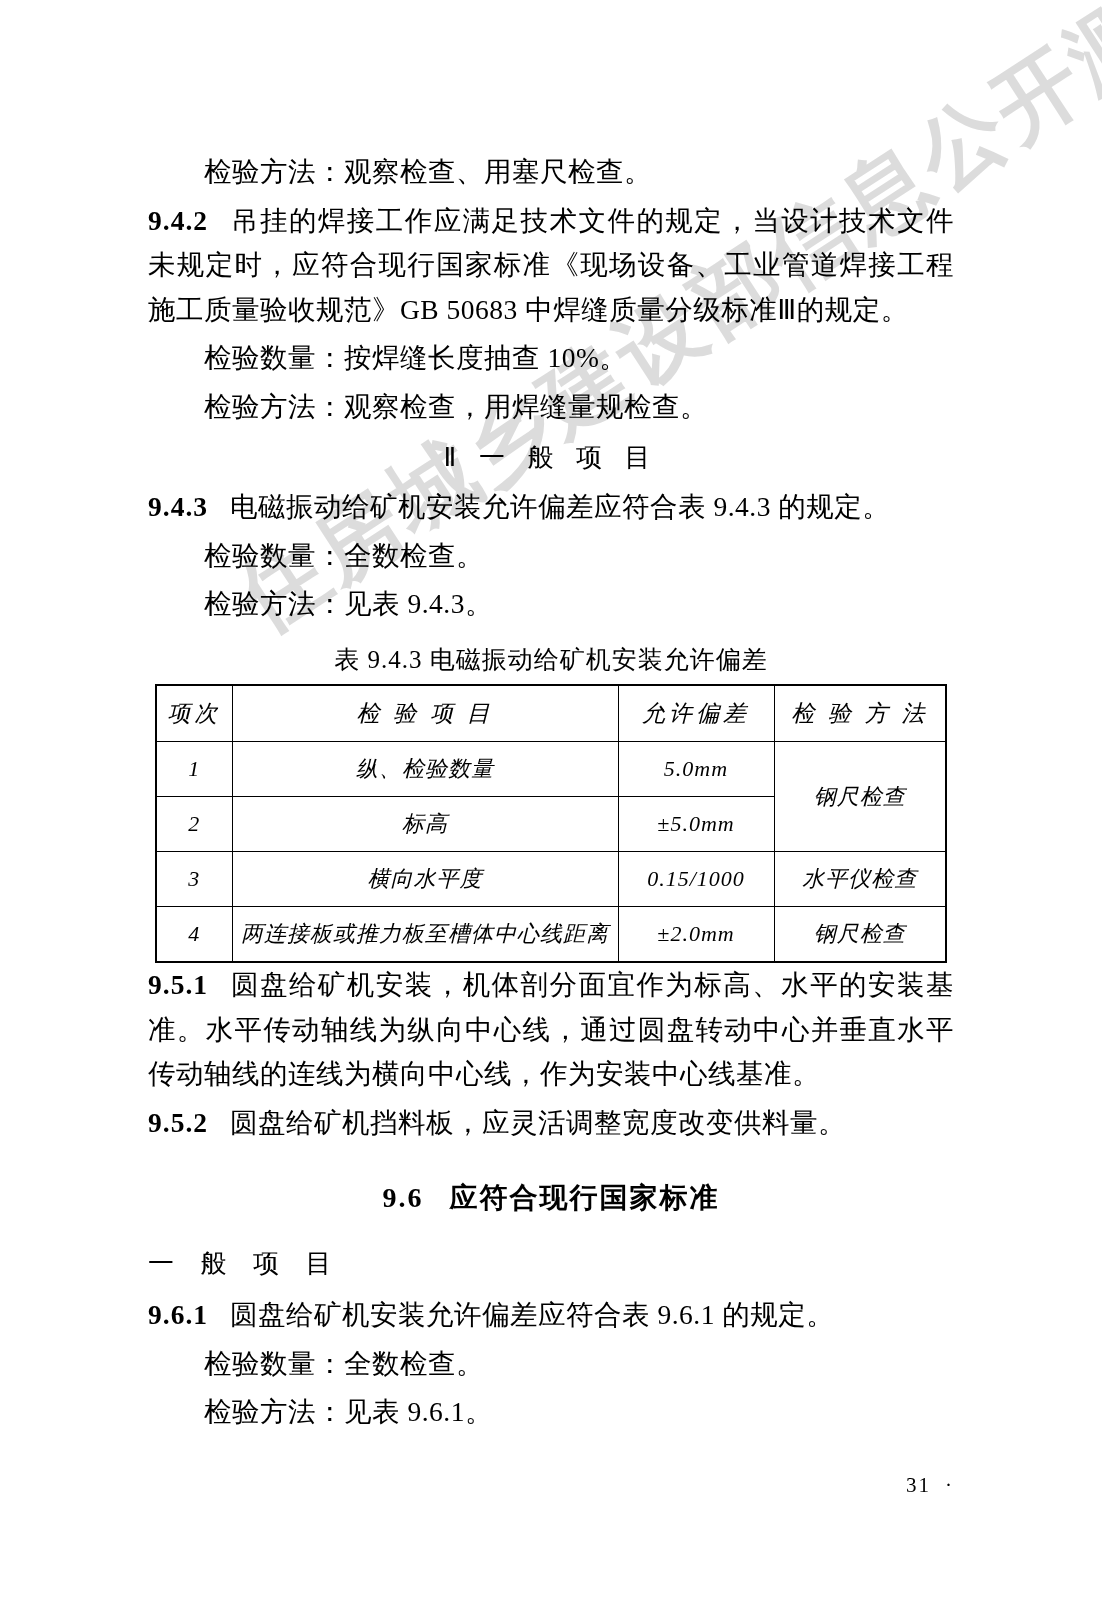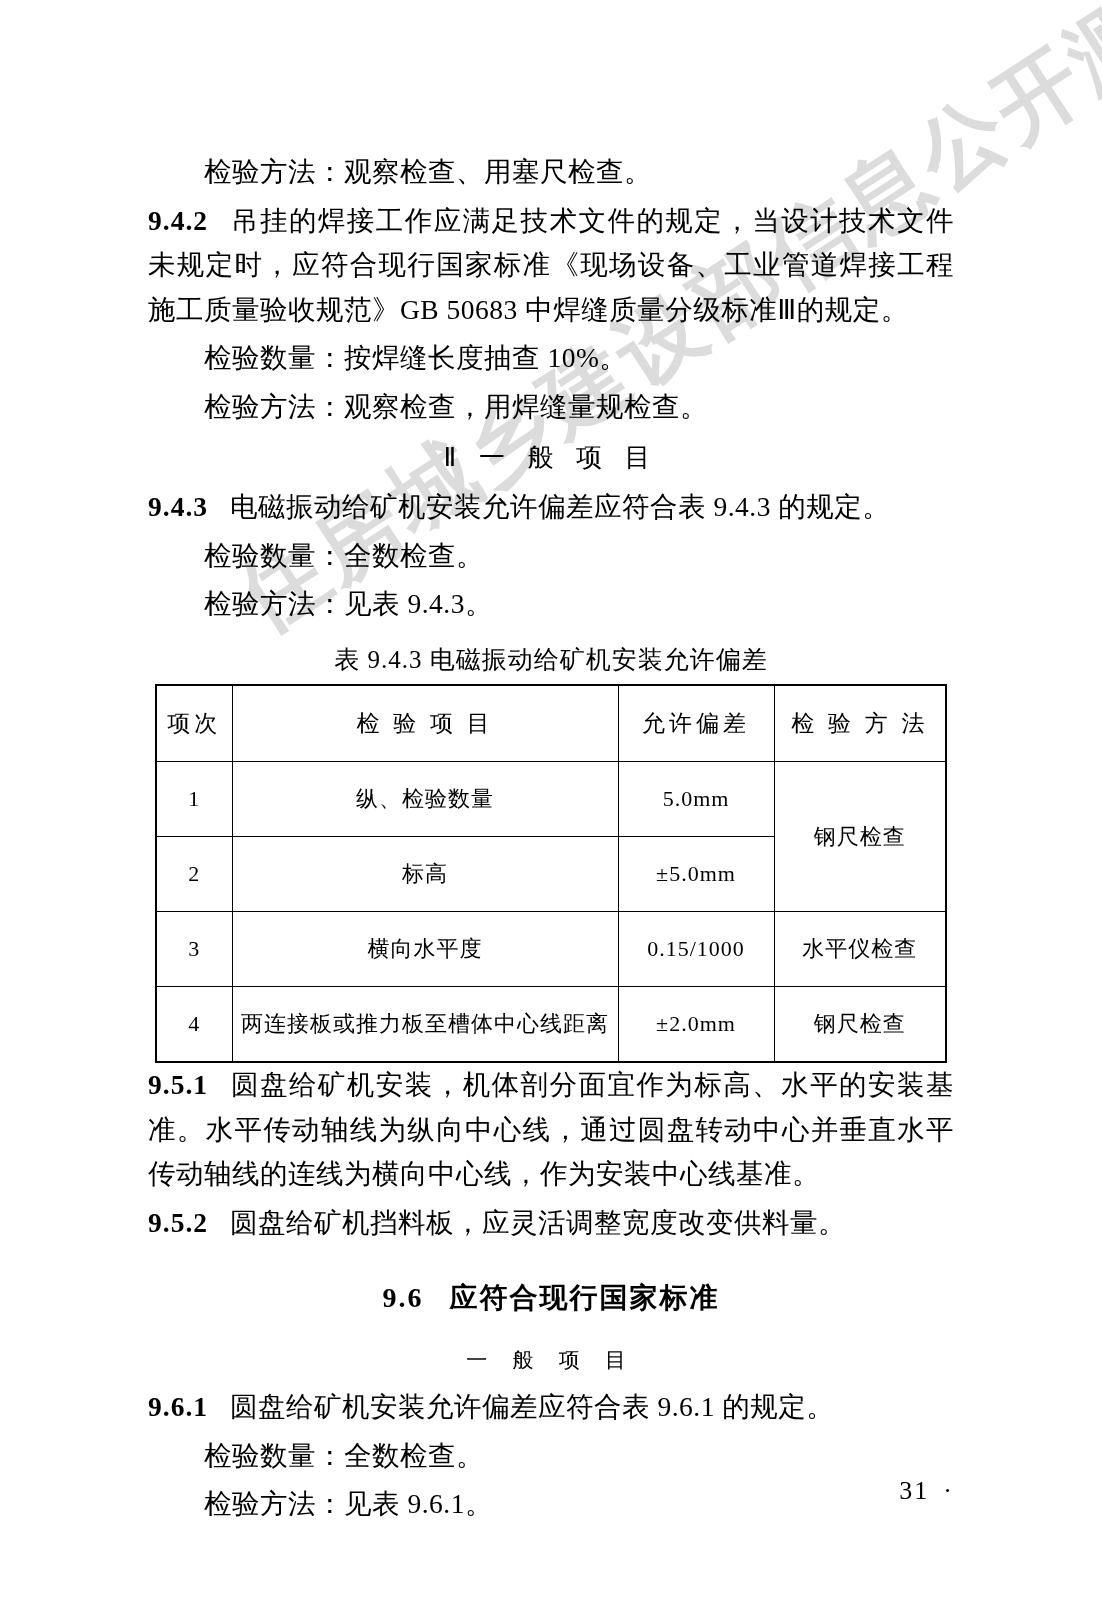--- a/index.html
+++ b/index.html
@@ -78,22 +78,21 @@
     text-align: center;
     font-weight: bold;
     font-size: 28px;
     margin: 34px 0 26px 0;
     letter-spacing: 2px;
   }
   .sec-head .sn {
     margin-right: 26px;
   }
   .subhead {
-    text-align: center;
-    font-size: 21px;
+    font-size: 26px;
     letter-spacing: 10px;
     margin: 10px 0 8px 0;
   }
   .subhead-roman {
     text-align: center;
     font-size: 26px;
     margin: 8px 0 6px 0;
     letter-spacing: 8px;
   }
 
@@ -112,39 +111,40 @@
   }
   table, td, th {
     border: 1.6px solid #000;
   }
   table {
     border: 2.4px solid #000;
   }
   td, th {
     text-align: center;
     font-size: 22px;
-    padding: 22px 4px;
+    padding: 12px 4px;
     font-weight: normal;
     letter-spacing: 1px;
+    font-style: italic;
   }
   th {
     letter-spacing: 4px;
     font-size: 23px;
   }
   .col1 { width: 76px; }
   .col2 { width: 386px; }
   .col3 { width: 156px; }
   .col4 { width: 172px; }
   .mono { font-family: "Liberation Serif", serif; letter-spacing: 1px; }
 
   .footer {
     position: absolute;
     right: 148px;
-    bottom: 92px;
-    font-size: 26px;
+    bottom: 100px;
+    font-size: 21px;
     letter-spacing: 2px;
     z-index: 10;
   }
   .footer .dot { margin-left: 14px; }
 </style>
 </head>
 <body>
 
 <div class="watermark">
   <div class="wm-text wm1">住房城乡建设部信息公开测验参用</div>

